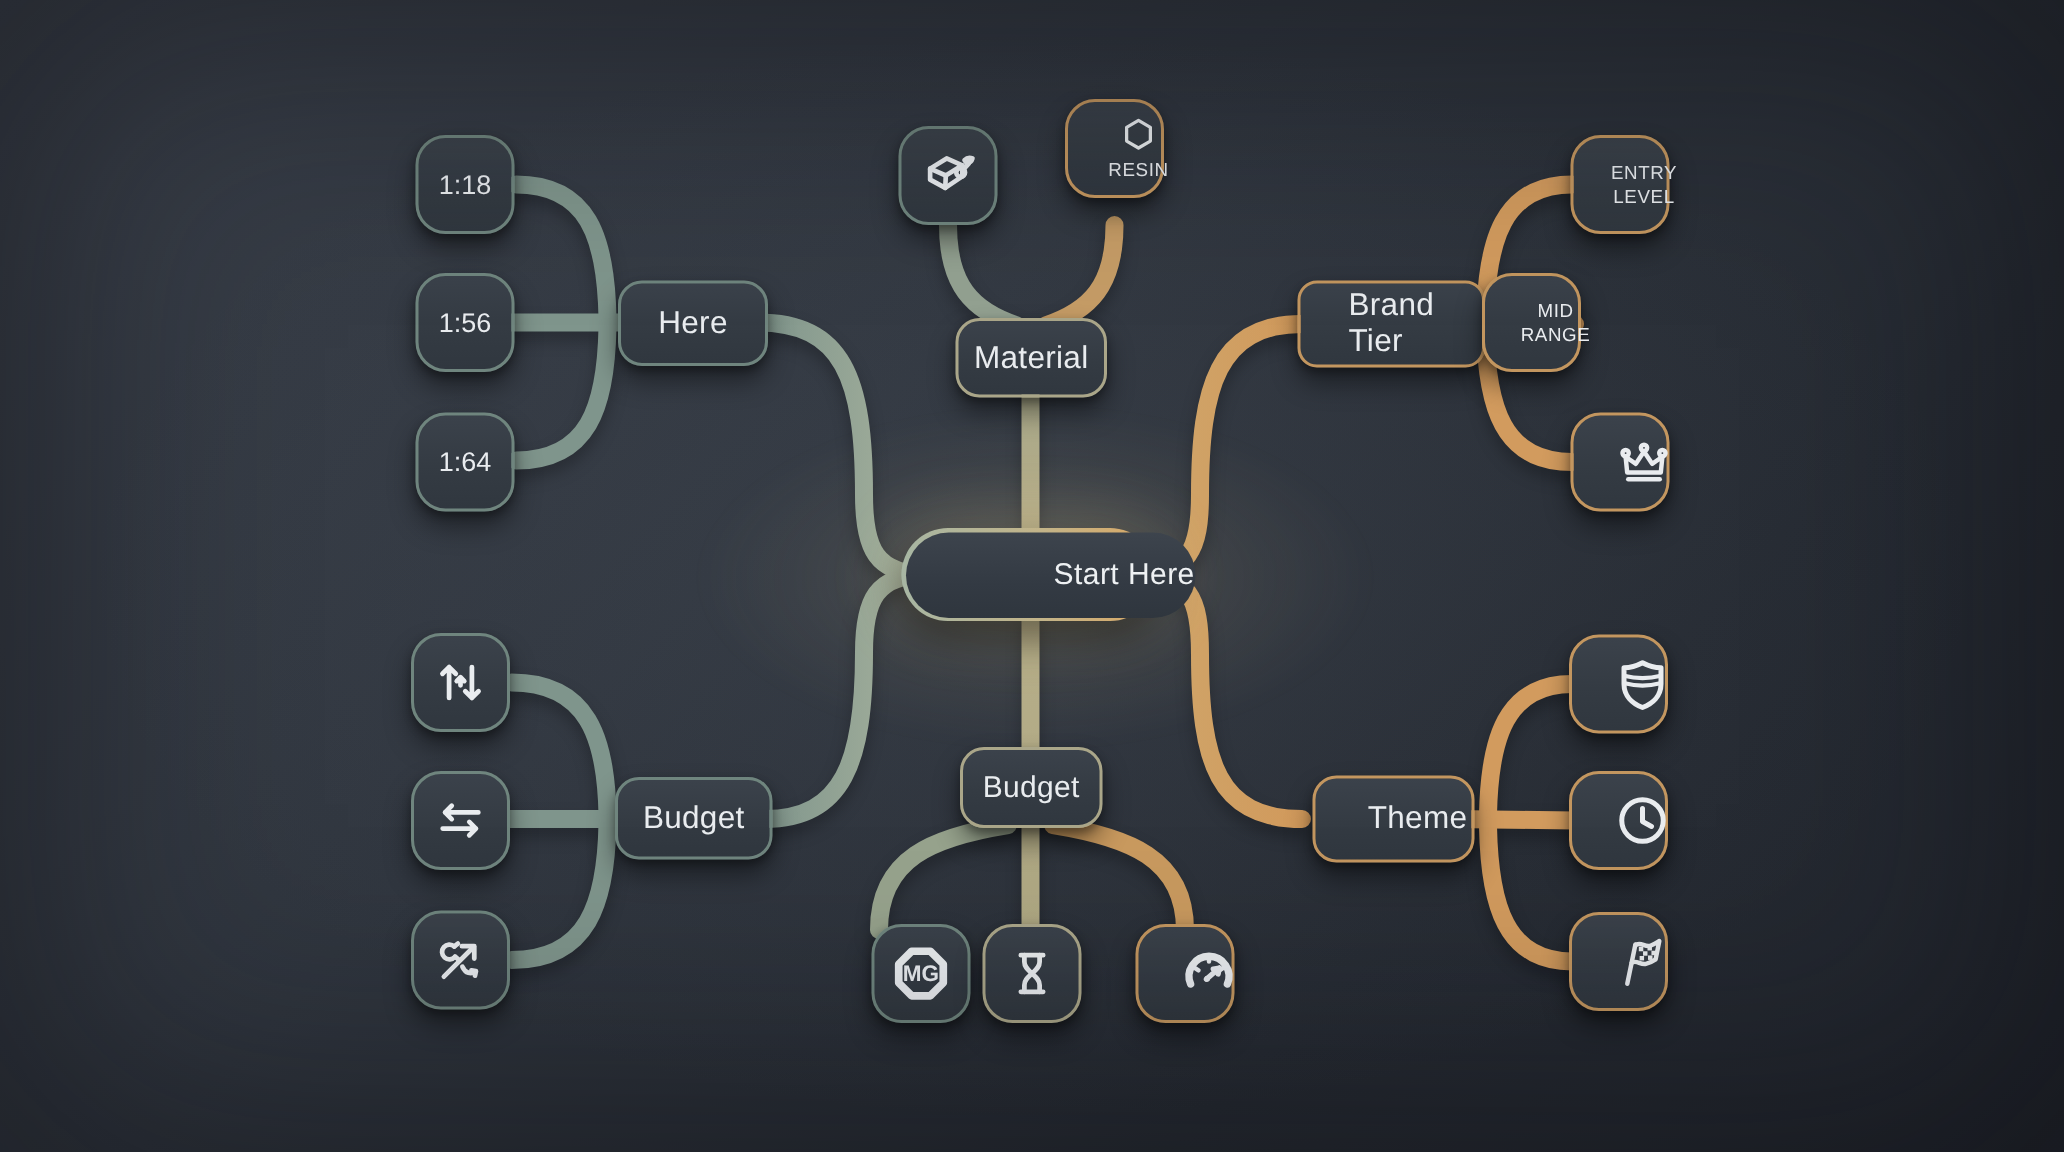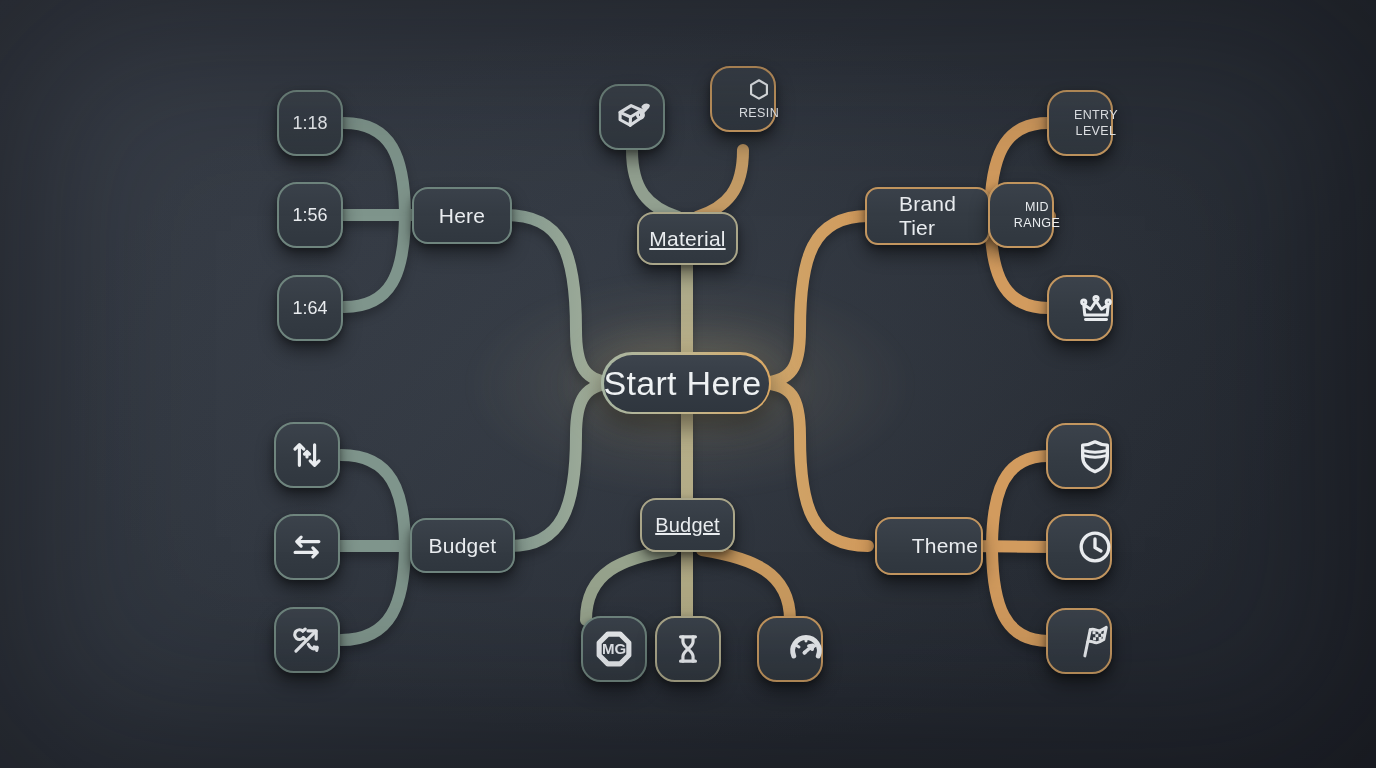--- a/index.html
+++ b/index.html
@@ -21,35 +21,35 @@
 
   .node{position:absolute;box-sizing:border-box;display:flex;align-items:center;justify-content:center;
     background:linear-gradient(180deg,#3b424b 0%, #343b43 55%, #30373f 100%);
     color:#e9ecef;border:2px solid #768b84;
     box-shadow:0 10px 18px rgba(0,0,0,0.42), 0 3px 6px rgba(0,0,0,0.30);}
   .label-node{border-radius:16px;font-size:21px;letter-spacing:.2px;}
   .leaf{width:66px;height:66px;border-radius:20px;flex-direction:column;gap:2px;}
   .leaf .small-caps{font-size:12.5px;letter-spacing:.4px;line-height:1.3;text-align:center;font-weight:400;}
   .ratio{font-size:18px;}
   .b-green{border-color:#6f857e;}
-  .b-olive{border-color:#aaa689;text-decoration:underline;}
+  .b-olive{border-color:#aaa689;}
   .b-gold{border-color:#c3965f;padding-left:32px;}
   .icon{display:block;}
   .icon *{stroke:#e9ecef;stroke-width:2;fill:none;stroke-linecap:round;stroke-linejoin:round;}
   .icon .fillme{fill:#e9ecef;stroke:none;}
   .icon .thick{stroke-width:2.8;}
   .icon .thin{stroke-width:1.7;}
 
   .start-pill{position:absolute;left:601px;top:352px;width:170px;height:62px;border-radius:32px;padding:2.5px;
     box-sizing:border-box;
     background:linear-gradient(90deg,#a7b6a3 0%, #c3b489 55%, #dba863 100%);
     box-shadow:0 0 42px 8px rgba(216,197,142,0.20), 0 12px 24px rgba(0,0,0,0.5);}
-  .start-inner{width:100%;height:100%;border-radius:29px;display:flex;align-items:center;justify-content:flex-start;
+  .start-inner{width:100%;height:100%;border-radius:29px;display:flex;align-items:center;justify-content:flex-end;
     background:linear-gradient(180deg,#3d444d 0%, #333a43 60%, #2f363e 100%);
-    color:#eef1f3;font-size:34px;letter-spacing:.3px;}
+    color:#eef1f3;font-size:20px;letter-spacing:.3px;padding-left:28px;}
 </style>
 </head>
 <body>
 
 <div class="stage">
   <div class="center-glow"></div>
 
   <svg class="connectors" width="1376" height="768" viewBox="0 0 1376 768">
     <defs>
       <linearGradient id="gLeft" gradientUnits="userSpaceOnUse" x1="505" y1="0" x2="618" y2="0">

